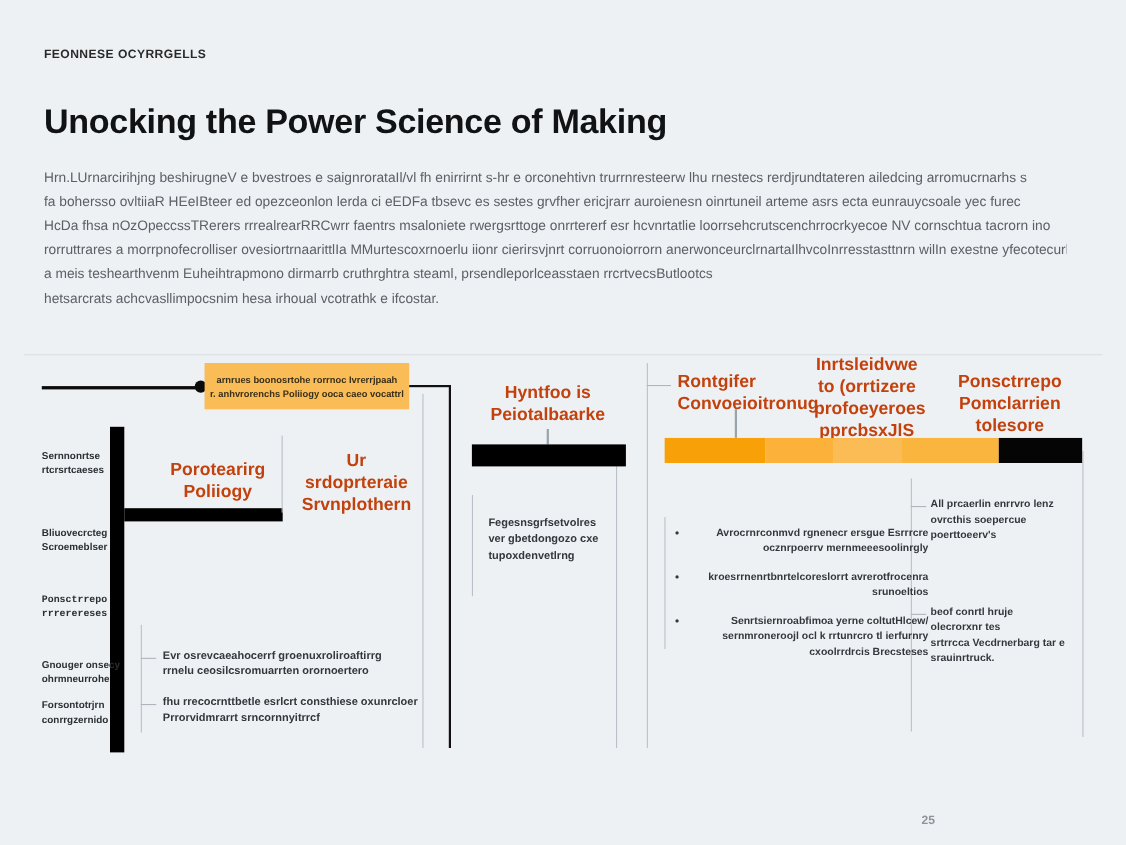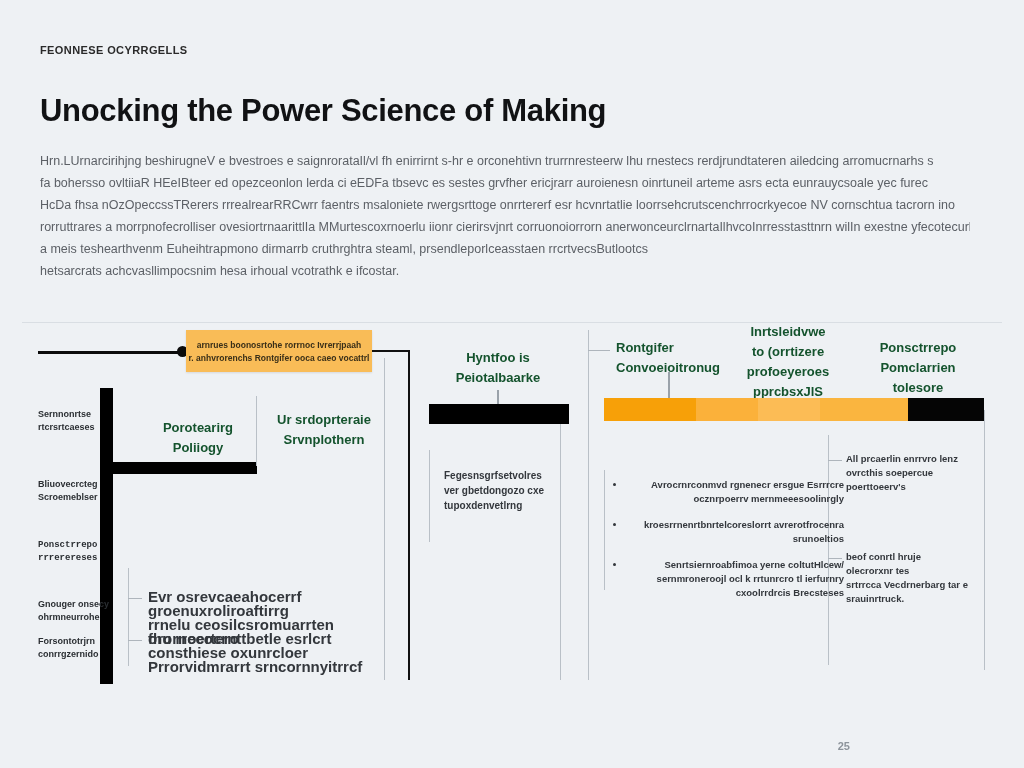--- a/index.html
+++ b/index.html
@@ -158,31 +158,31 @@
     font-size: 9px;
     font-weight: 700;
     line-height: 13px;
     color: #2b2f33;
     filter: blur(0.5px);
   }
 
   
   .colhead {
     position: absolute;
-    font-size: 13px;
+    font-size: 16px;
     font-weight: 700;
     line-height: 20px;
-    color: #14532d;
+    color: #c2410c;
     filter: blur(0.45px);
   }
 
   
   .note {
     position: absolute;
-    font-size: 15px;
+    font-size: 10px;
     font-weight: 700;
     line-height: 14px;
     color: #33373c;
     filter: blur(0.5px);
   }
   .tick {
     position: absolute;
     height: 1px;
     width: 14px;
     background: #aeb5bc;
@@ -279,21 +279,21 @@
 
   <div class="diagram">
 
     <div class="hrule-top"></div>
 
     <div class="arrow-line"></div>
     <div class="arrow-dot"></div>
 
     <div class="callout">
       <span class="cl">arnrues boonosrtohe rorrnoc Ivrerrjpaah</span>
-      <span class="cl">r. anhvrorenchs Rontgifer ooca caeo vocattrl</span>
+      <span class="cl">r. anhvrorenchs Poliiogy ooca caeo vocattrl</span>
     </div>
 
     <div class="elbow-h"></div>
     <div class="elbow-v"></div>
 
     <div class="bar-black" style="left:100px; top:78px; width:13px; height:296px;"></div>
     <div class="bar-black" style="left:113px; top:152px; width:144px; height:12px;"></div>
 
     <div class="vrule" style="left:256px; top:86px; height:70px;"></div>
     <div class="vrule" style="left:384px; top:48px; height:322px;"></div>

